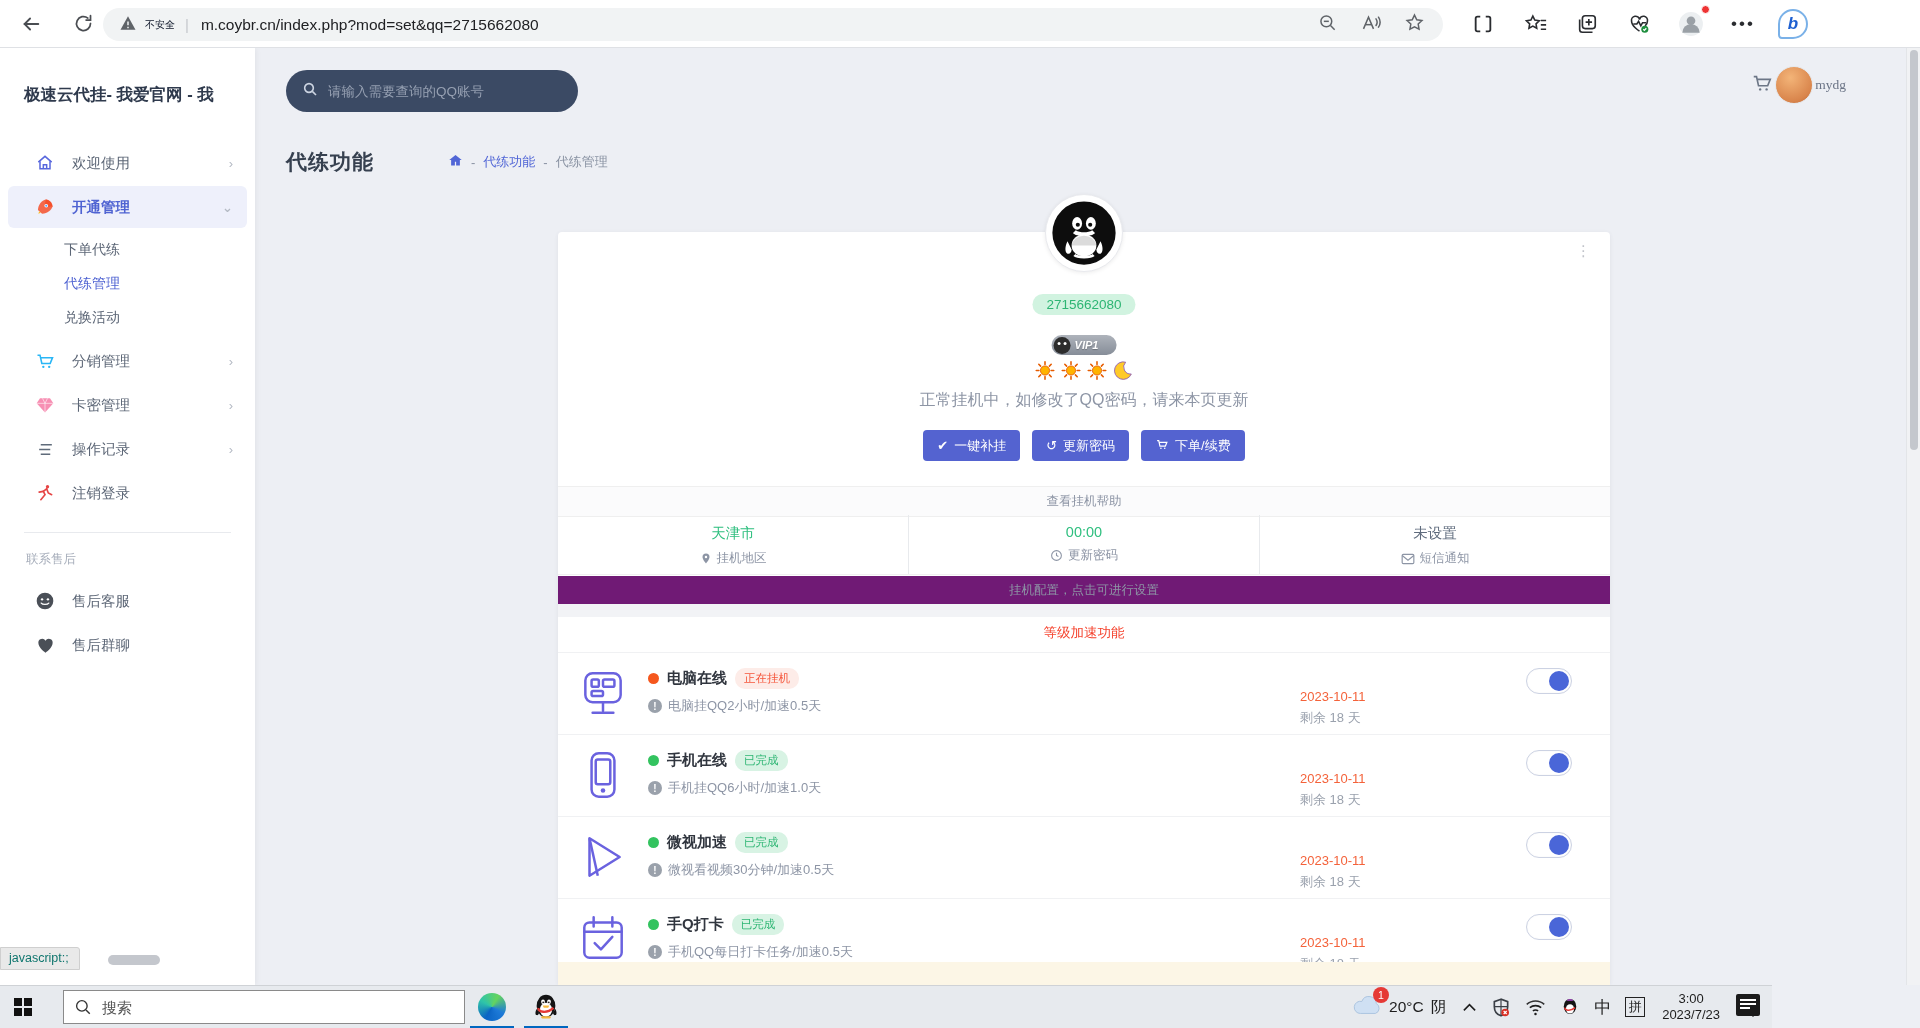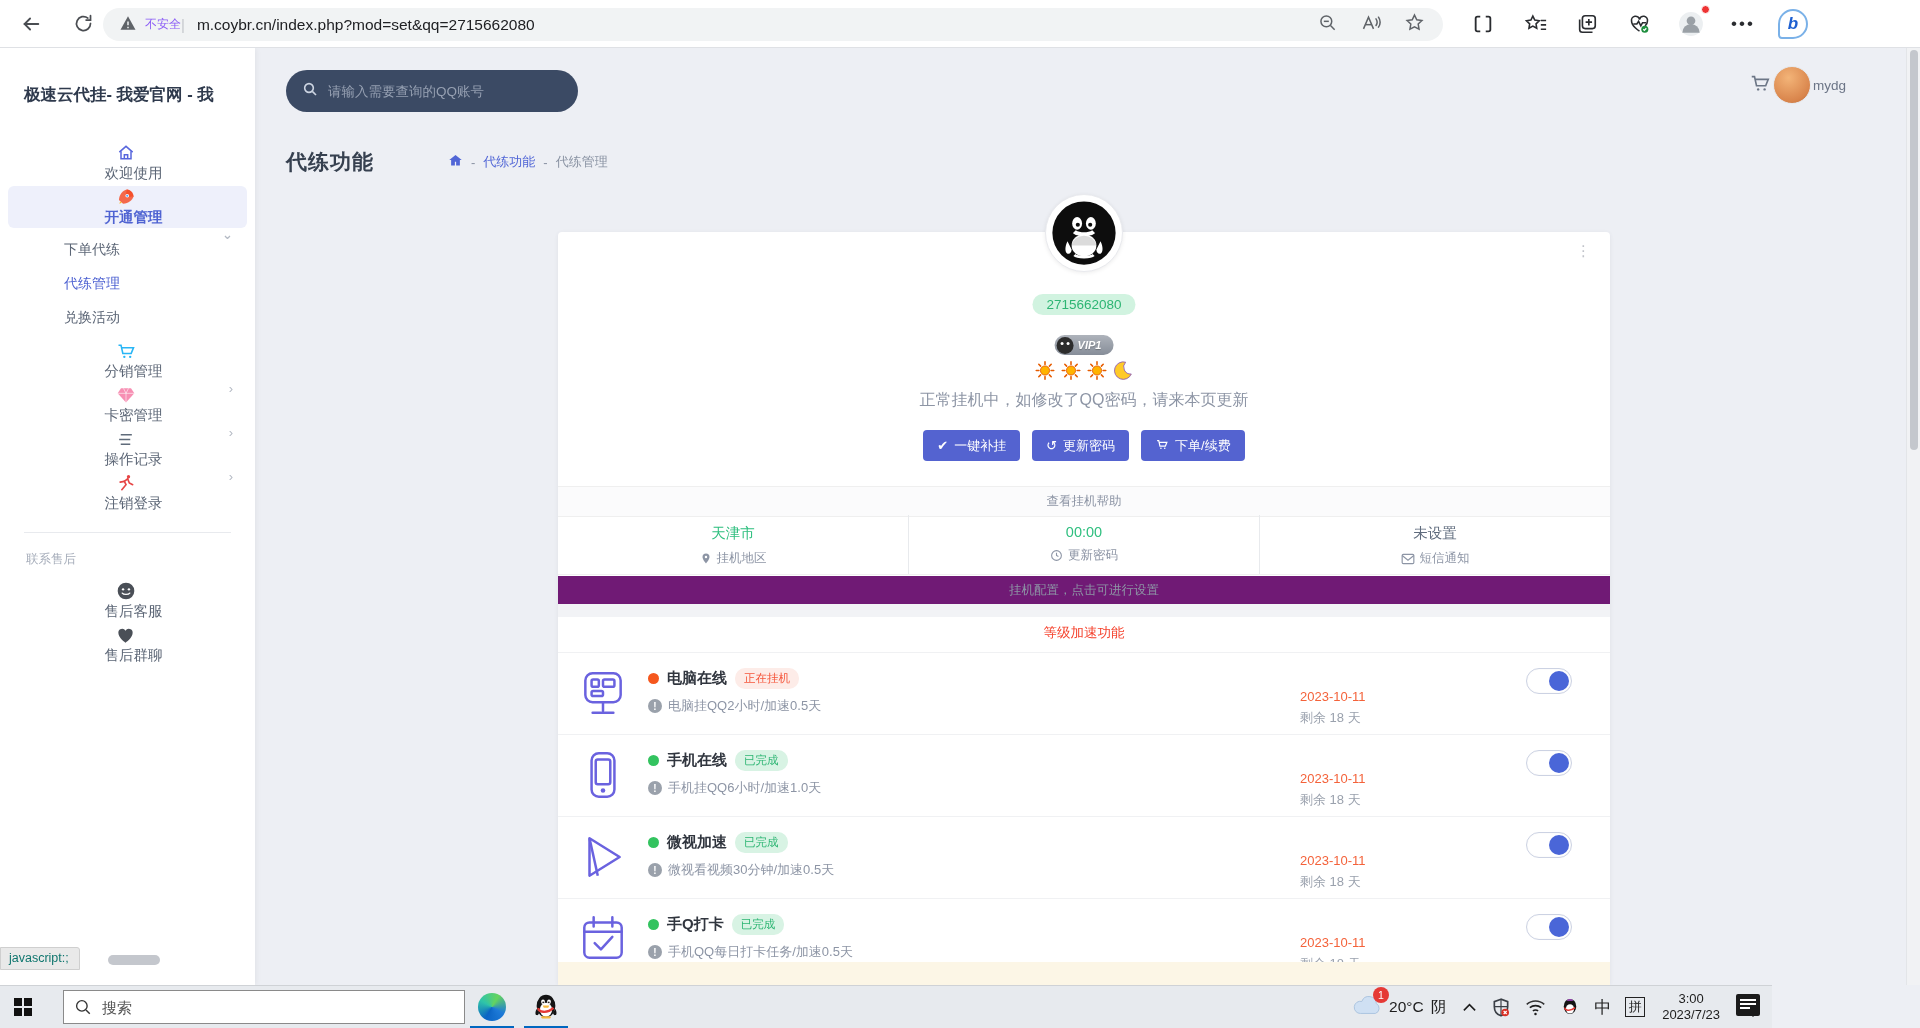--- a/index.html
+++ b/index.html
@@ -5,71 +5,71 @@
   * { margin:0; padding:0; box-sizing:border-box; }
   html,body { width:1920px; height:1028px; overflow:hidden; }
   body { font-family:"Liberation Sans","DejaVu Sans",sans-serif; }
   .screen { position:relative; width:1920px; height:1028px; background:#edeff4; overflow:hidden; }
 
   
   .btoolbar { position:absolute; left:0; top:0; width:1920px; height:48px; background:#fff; border-bottom:1px solid #dfe1e5; display:flex; align-items:center; z-index:30; }
   .tb-icon { width:34px; height:34px; display:flex; align-items:center; justify-content:center; color:#4a4d52; border-radius:6px; flex:0 0 auto; }
   .tb-icon svg { display:block; }
   .addr { position:absolute; left:103px; top:8px; width:1340px; height:33px; background:#f1f3f4; border-radius:17px; display:flex; align-items:center; padding:0 10px 0 16px; }
-  .addr .sec { color:#8b5cf6; font-size:12px; margin:0 0 0 8px; }
+  .addr .sec { color:#0f172a; font-size:10px; margin:0 10px 0 8px; }
   .addr .sep { color:#c5c8cc; font-size:15px; margin-right:12px; }
   .addr .url { color:#202124; font-size:15.5px; flex:1 1 auto; white-space:nowrap; overflow:hidden; }
   .addr-right { display:flex; align-items:center; gap:22px; margin-right:8px; }
   .tb-after { position:absolute; top:7px; display:flex; align-items:center; gap:18px; }
   .profile-wrap { position:relative; }
   .profile-dot { position:absolute; right:-2px; top:-2px; width:9px; height:9px; border-radius:50%; background:#e33; border:1.5px solid #fff; }
   .bing { width:30px; height:30px; border-radius:50% 50% 50% 4px; background:#fff; border:2px solid #7ab1e8; display:flex; align-items:center; justify-content:center; color:#1d5fd0; font-weight:bold; font-size:17px; font-style:italic; }
 
   
   .bwindow { position:absolute; left:0; top:48px; width:1920px; height:937px; }
 
   
   .vscroll { position:absolute; right:0; top:0; bottom:0; width:14px; background:#f1f2f4; border-left:1px solid #e3e5e8; }
   .vscroll .thumb { position:absolute; left:3px; top:2px; width:8px; height:400px; background:#c4c7cd; border-radius:4px; }
 
   
   .sidebar { position:absolute; left:0; top:0; width:255px; height:100%; background:#fff; box-shadow:1px 0 6px rgba(0,0,0,.06); padding:28px 0 0 0; }
   .sb-title { font-size:16.5px; font-weight:bold; color:#2f3a4d; padding:8px 0 8px 24px; white-space:nowrap; overflow:hidden; width:252px; }
   .sb-nav { margin-top:28px; }
-  .sb-item { display:flex; align-items:center; height:42px; padding:0 14px 0 26px; color:#5c6676; font-size:14.5px; cursor:pointer; position:relative; margin:2px 8px; border-radius:6px;flex-direction:column; }
+  .sb-item { display:flex; align-items:center; height:42px; padding:0 14px 0 26px; color:#5c6676; font-size:14.5px; cursor:pointer; position:relative; margin:2px 8px; border-radius:6px; }
   .sb-item .ic { width:22px; height:22px; margin-right:16px; display:flex; align-items:center; justify-content:center; flex:0 0 auto; }
   .sb-item .chev { margin-left:auto; color:#b4bac4; font-size:13px; }
   .sb-item.active { background:#eef0fb; color:#4f63d2; font-weight:bold; }
   .sb-sub { padding:2px 0 4px 0; }
   .sb-subitem { height:34px; line-height:34px; padding-left:64px; font-size:14px; color:#5c6676; cursor:pointer; }
   .sb-subitem.active { color:#4f63d2; }
   .sb-divider { height:1px; background:#e8eaee; margin:18px 24px 14px 24px; }
   .sb-section { font-size:12.5px; color:#a6adba; padding:4px 0 10px 26px; }
 
   
   .main { position:absolute; left:255px; top:0; width:1651px; height:937px; }
   .topbar { position:absolute; left:0; top:0; width:100%; height:78px; display:flex; align-items:center; }
   .search-pill { position:absolute; left:31px; top:22px; width:292px; height:42px; border-radius:21px; background:#3b4a64; display:flex; align-items:center; padding:0 16px; }
   .search-pill input { background:transparent; border:none; outline:none; color:#dfe4ec; font-size:13.5px; margin-left:10px; width:220px; }
   .search-pill input::placeholder { color:#96a0b2; }
-  .topbar-right { position:absolute; right:60px; top:18px; display:flex; align-items:center; gap:2px; }
+  .topbar-right { position:absolute; right:60px; top:18px; display:flex; align-items:center; gap:2px;font-family:Liberation Serif, serif; }
   .avatar-sm { width:38px; height:38px; border-radius:50%; background:radial-gradient(circle at 40% 30%, #f3b478, #d9854c 70%, #b96636); border:1px solid #e6e8ec; }
   .uname { font-size:13.5px; color:#6b7486; }
 
   .pagehead { position:absolute; left:31px; top:100px; display:flex; align-items:center; }
   .ptitle { font-size:21px; font-weight:bold; color:#36404f; letter-spacing:1px; }
   .crumbs { display:flex; align-items:center; margin-left:74px; font-size:13px; color:#8a93a3; gap:8px; }
   .crumbs .link { color:#5166d6; }
 
   
   .card { position:absolute; left:303px; top:184px; width:1052px; height:753px; background:#fff; border-radius:4px; box-shadow:0 1px 4px rgba(60,70,90,.08); }
   .kebab { position:absolute; right:20px; top:16px; color:#c0c3ca; font-size:15px; letter-spacing:0; line-height:6px; text-align:center; width:14px; }
   .qq-avatar { position:absolute; left:50%; top:-38px; transform:translateX(-50%); width:78px; height:78px; border-radius:50%; background:#fff; border:1px solid #e9eaee; box-shadow:0 1px 4px rgba(0,0,0,.08); display:flex; align-items:center; justify-content:center; }
   .qq-pill { position:absolute; left:50%; top:62px; transform:translateX(-50%); background:#d1f3e0; color:#2db573; font-size:13.5px; padding:3px 14px; border-radius:11px; }
-  .vip { position:absolute; left:50%; top:103px; transform:translateX(-50%); display:inline-flex; align-items:center; height:20px; border-radius:10px; background:linear-gradient(#aeb3bb,#868d98); padding:0 12px 0 2px;text-align:center; }
+  .vip { position:absolute; left:50%; top:103px; transform:translateX(-50%); display:inline-flex; align-items:center; height:20px; border-radius:10px; background:linear-gradient(#aeb3bb,#868d98); padding:0 18px 0 2px;text-align:center; }
   .vip-head { width:17px; height:17px; border-radius:50%; background:#2c2c2c; margin-right:4px; position:relative; }
   .vip-head:after { content:""; position:absolute; left:4px; top:5px; width:3px; height:3px; border-radius:50%; background:#fff; box-shadow:6px 0 0 #fff; }
   .vip-label { color:#fff; font-size:11px; font-weight:bold; font-style:italic; text-shadow:0 1px 1px rgba(0,0,0,.25); }
   .emoji-row { position:absolute; left:50%; top:128px; transform:translateX(-50%); display:flex; gap:5px; }
   .status-text { position:absolute; left:0; top:158px; width:100%; text-align:center; color:#8d95a5; font-size:16px; }
   .btn-row { position:absolute; left:0; top:198px; width:100%; display:flex; justify-content:center; gap:12px; }
   .btn { background:#5463d0; color:#fff; border:none; border-radius:4px; height:31px; padding:0 14px; font-size:13px; display:flex; align-items:center; gap:6px; cursor:pointer; font-family:inherit; }
   .btn .bic { font-size:13px; }
   .strip { position:absolute; left:0; width:100%; text-align:center; color:#8d95a5; font-size:12.5px; background:#fbfbfc; border-top:1px solid #efefef; border-bottom:1px solid #efefef; padding:6px 0; }
   .strip.help { top:254px; }

